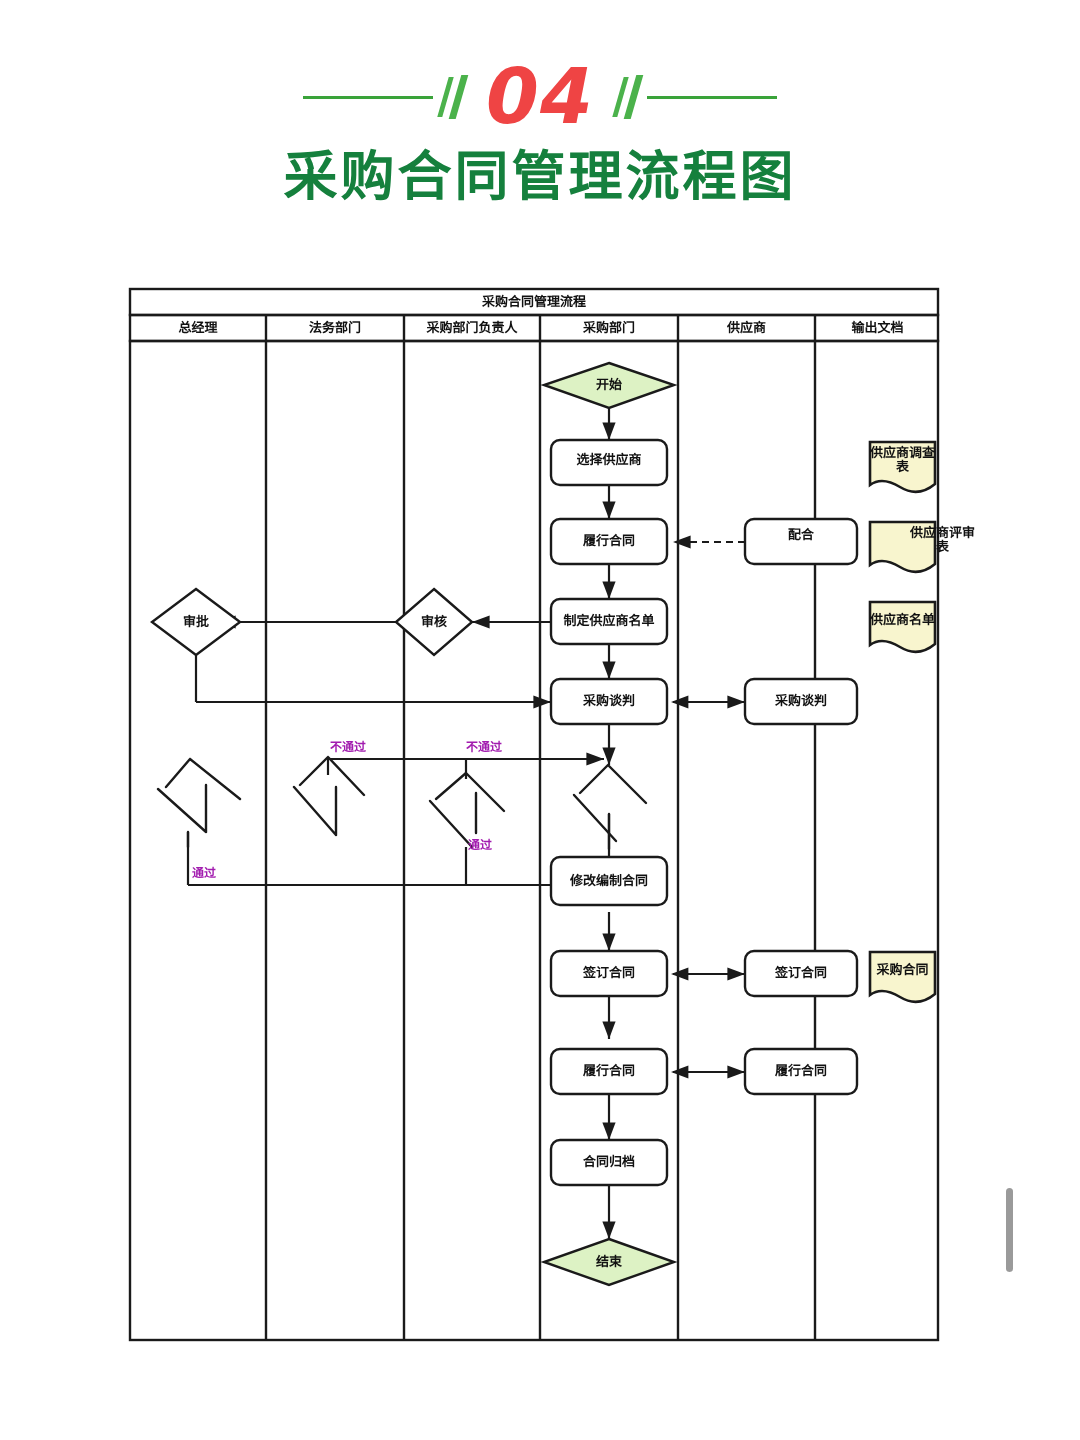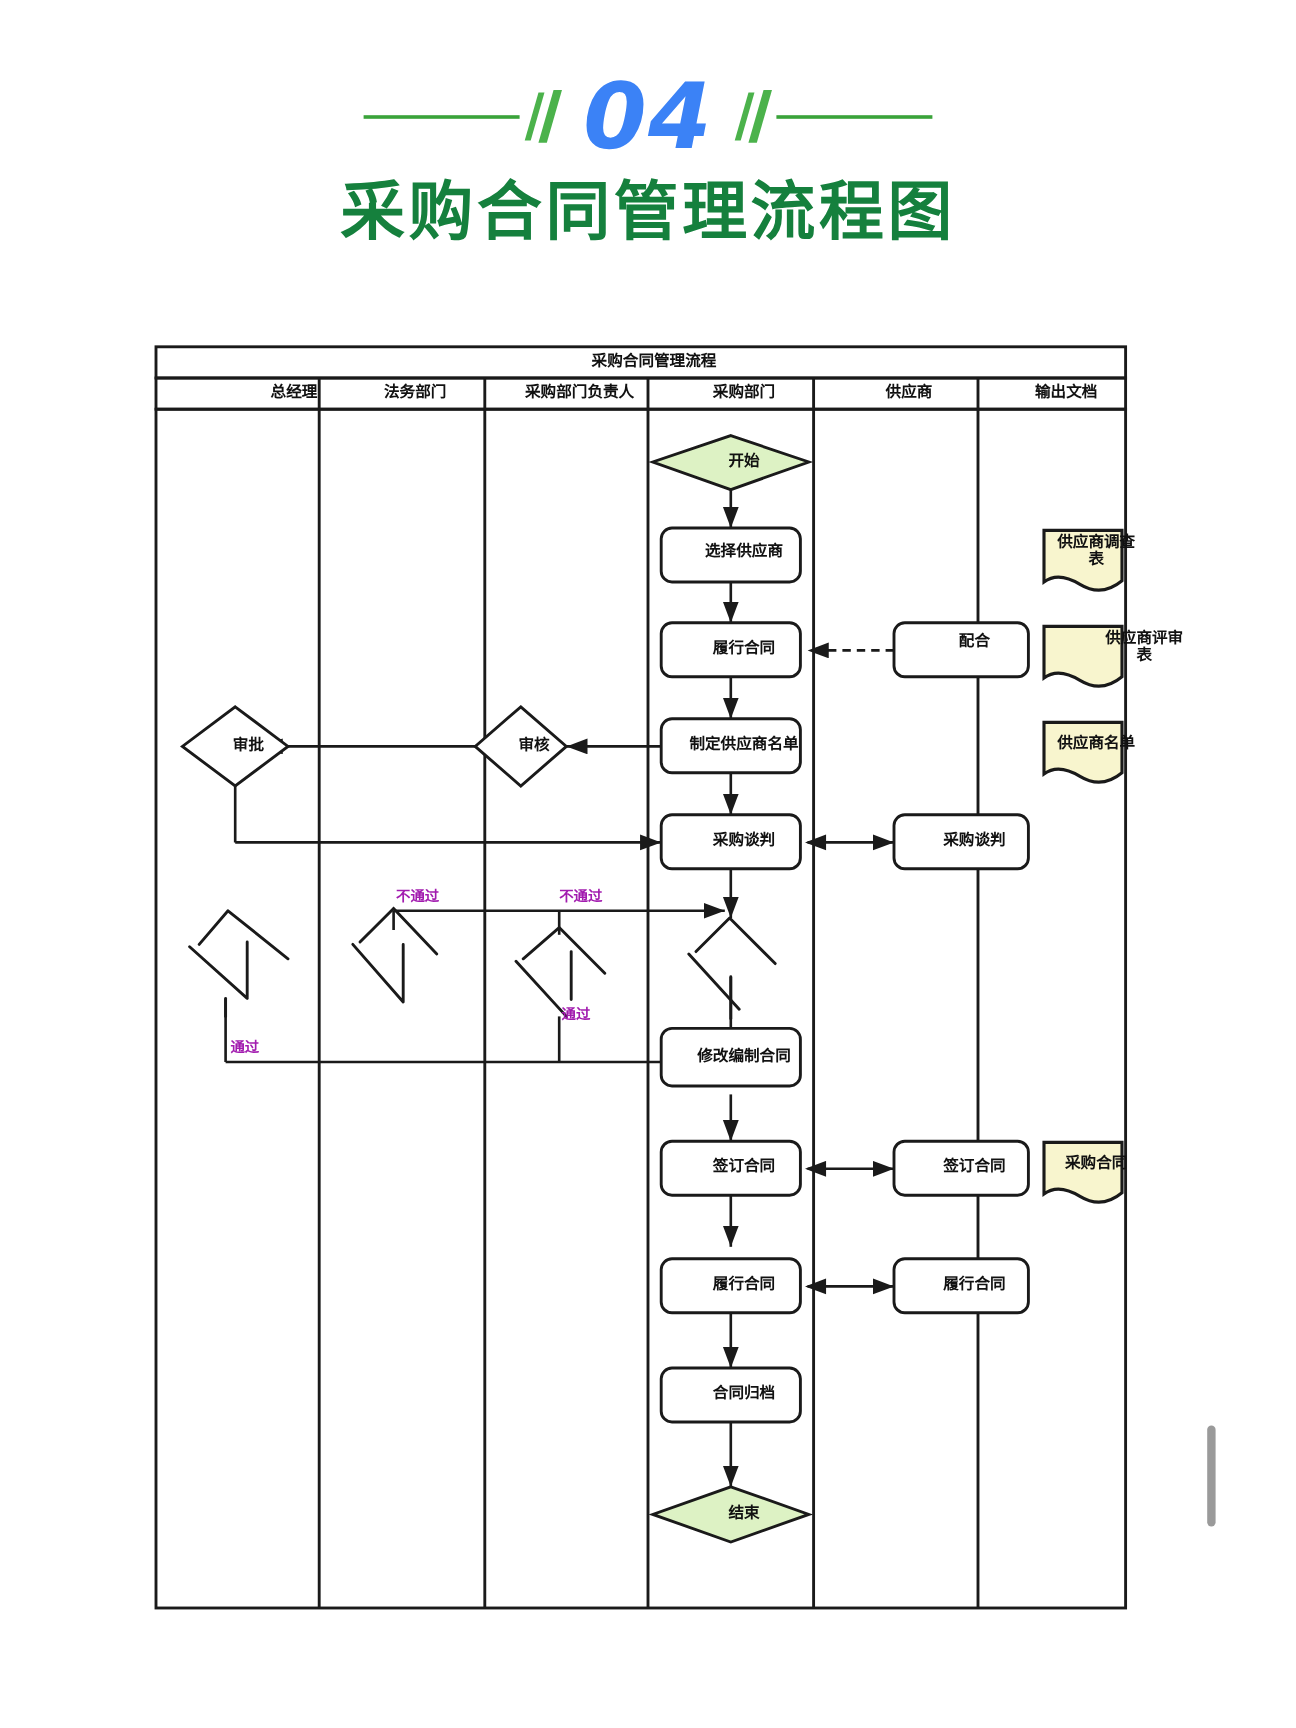--- a/index.html
+++ b/index.html
@@ -51,21 +51,21 @@
     height: 44px;
     background: #4bb24b;
     transform: skewX(-16deg);
   }
   .slash.thin { width: 5px; height: 40px; }
   #badge-number {
     font-family: "DejaVu Sans", sans-serif;
     font-size: 76px;
     font-weight: 700;
     font-style: italic;
-    color: #3b82f6;
+    color: #ef4444;
     letter-spacing: 1px;
     margin: 0 14px;
     line-height: 1;
   }
   #header-title {
     position: absolute;
     top: 132px;
     left: 0;
     width: 1080px;
     text-align: center;
@@ -96,21 +96,20 @@
     display: flex;
     align-items: center;
     justify-content: center;
     text-align: center;
     color: #111111;
     font-weight: 700;
     font-size: 13px;
     font-family: "DejaVu Sans", sans-serif;
     pointer-events: none;
     line-height: 1.1;
-    padding-left: 11px;
   }
   .lane-head {
     font-size: 13px;
     font-weight: 700;
   }
   .title-cell {
     font-size: 13px;
     font-weight: 700;
   }
   .edge-label {
@@ -279,21 +278,21 @@
     <g stroke="#1a1a1a" fill="#f8f5ce" stroke-width="2.6">
       <path d="M742,155 L807,155 L807,197 Q790,211 772,200 Q754,189 742,198 Z"></path>
       <path d="M742,235 L807,235 L807,277 Q790,291 772,280 Q754,269 742,278 Z"></path>
       <path d="M742,315 L807,315 L807,357 Q790,371 772,360 Q754,349 742,358 Z"></path>
       <path d="M742,665 L807,665 L807,707 Q790,721 772,710 Q754,699 742,708 Z"></path>
     </g>
   </svg>
 
   <div class="node-label title-cell" style="left:2px; top:2px; width:808px; height:26px;">采购合同管理流程</div>
 
-  <div class="node-label lane-head" style="left:2px; top:28px; width:136px; height:26px;margin-left:36px;">总经理</div>
+  <div class="node-label lane-head" style="left:2px; top:28px; width:136px; height:26px;">总经理</div>
   <div class="node-label lane-head" style="left:138px; top:28px; width:138px; height:26px;">法务部门</div>
   <div class="node-label lane-head" style="left:276px; top:28px; width:136px; height:26px;">采购部门负责人</div>
   <div class="node-label lane-head" style="left:412px; top:28px; width:138px; height:26px;">采购部门</div>
   <div class="node-label lane-head" style="left:550px; top:28px; width:137px; height:26px;">供应商</div>
   <div class="node-label lane-head" style="left:687px; top:28px; width:125px; height:26px;">输出文档</div>
 
   <div class="node-label" style="left:416px; top:76px; width:130px; height:45px;">开始</div>
   <div class="node-label" style="left:423px; top:153px; width:116px; height:41px;">选择供应商</div>
   <div class="node-label" style="left:423px; top:232px; width:116px; height:45px;">履行合同</div>
   <div class="node-label" style="left:423px; top:312px; width:116px; height:45px;">制定供应商名单</div>

